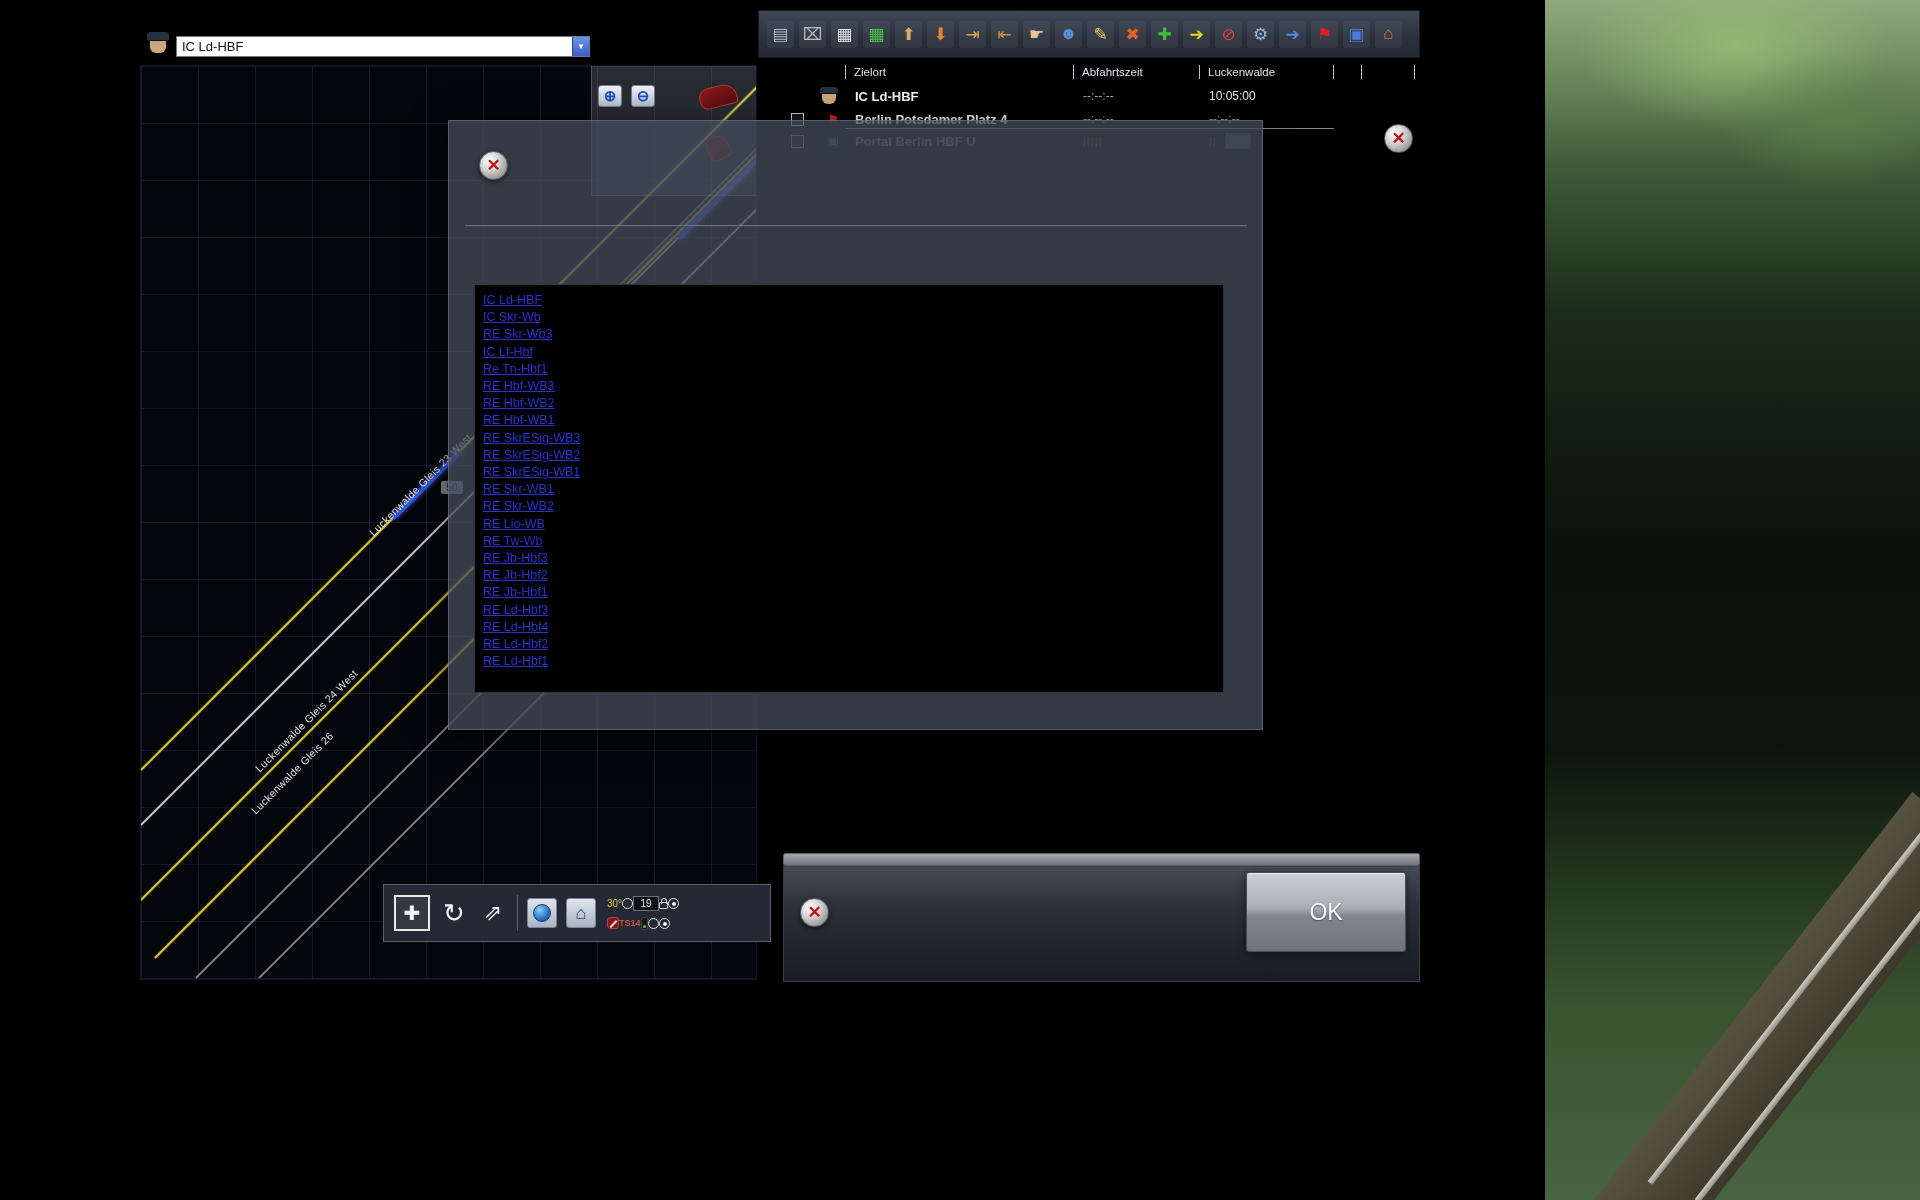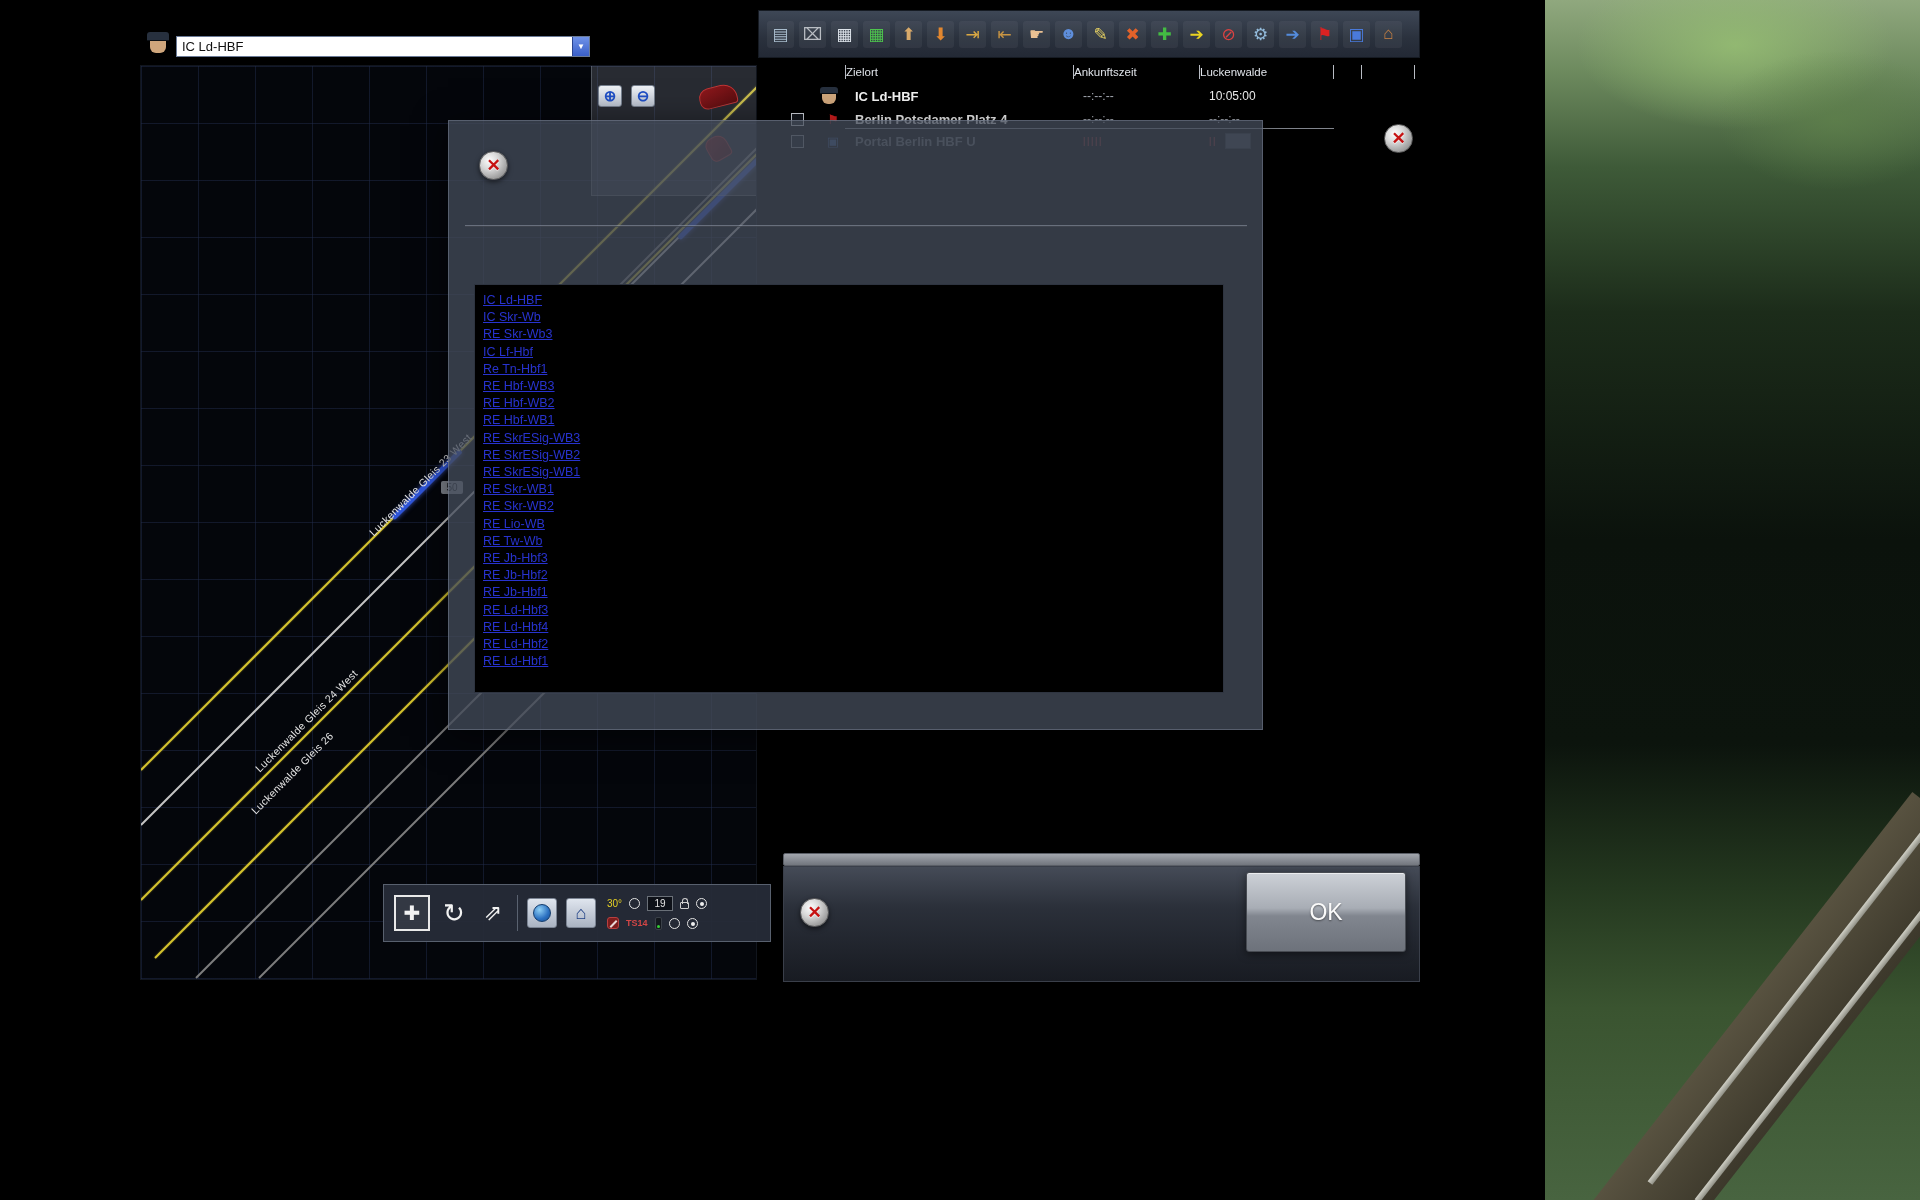--- a/index.html
+++ b/index.html
@@ -87,21 +87,21 @@
     font-size:17px; background:rgba(255,255,255,.05); border-radius:3px; cursor:pointer; }
   .ic-save{color:#a9bccd}.ic-delete{color:#b9bdc3}.ic-grid-small{color:#dde3ea}.ic-grid-large{color:#4ec44e}
   .ic-raise{color:#d9aa6a}.ic-lower{color:#e2872f}.ic-insert{color:#d9a843}.ic-extract{color:#c99543}
   .ic-hand{color:#eac193}.ic-contact{color:#5e8edb}.ic-edit{color:#ead463}.ic-swap{color:#e2622a}
   .ic-route-add{color:#43bb43}.ic-route-go{color:#ead422}.ic-route-block{color:#db4242}
   .ic-props{color:#93bbdb}.ic-import{color:#548bdb}.ic-flag{color:#db2222}.ic-display{color:#4a7adb}.ic-depot{color:#cb8342}
 
   
   #thead { position:absolute; left:785px; top:63px; width:630px; height:18px; z-index:2;
     display:flex; align-items:center; color:#dfe3e9; font-size:11.5px; }
-  .th { height:14px; display:flex; align-items:center; padding-left:0; border-left:1px solid #b8bcc4; }
+  .th { height:14px; display:flex; align-items:center; padding-left:8px; border-left:1px solid #b8bcc4; }
   .th.nob { border-left:none; }
   .c0{width:60px}.c1{width:228px}.c2{width:126px}.c3{width:134px}.c4{width:28px}.c5{width:54px; border-right:1px solid #b8bcc4;}
   .srow { position:absolute; left:785px; width:630px; height:22px; display:flex; align-items:center; z-index:2; }
   #row1{top:85px} #row2{top:108px} #row3{top:130px; opacity:.62;}
   .cell { display:flex; align-items:center; padding-left:10px; }
   .cell.c0 { justify-content:space-between; padding:0 6px; }
   .zielort { font-size:13px; font-weight:600; color:#f2f2f2; }
   #row3 .zielort { color:#9aa0a8; }
   .timecell { font-size:12px; color:#a8adb6; }
   .timecell.bright { color:#ededed; }
@@ -157,21 +157,21 @@
     display:flex; align-items:center; justify-content:center; color:#f2f2f2; font-size:20px; cursor:pointer; }
   #bt-rotate, #bt-transform { color:#f2f2f2; width:30px; text-align:center; cursor:pointer; }
   #bt-rotate { font-size:26px; } #bt-transform { font-size:22px; }
   .bt-sep { width:1px; height:36px; background:#5a6270; }
   .lt-btn { width:30px; height:30px; background:linear-gradient(#dfe5ee,#aab3c2); border:1px solid #7b8493;
     border-radius:3px; display:flex; align-items:center; justify-content:center; cursor:pointer; }
   .globe { width:18px; height:18px; border-radius:50%; border:1px solid #123c6e;
     background:radial-gradient(circle at 35% 30%,#8fd0f5,#2a6fc0 60%,#174e8e); }
   #bt-home { color:#1d3f85; font-size:18px; font-weight:700; }
   #bt-cluster { display:flex; flex-direction:column; gap:4px; margin-left:2px; }
-  .bt-row { display:flex; align-items:center; gap:7px; height:16px; }
+  .bt-row { display:flex; align-items:center; height:16px; }
   #angle-label { color:#e5d024; font-size:10px; }
   #ts-label { color:#d24646; font-size:9px; font-weight:700; }
   .radio { width:11px; height:11px; border:1px solid #e2e2e2; border-radius:50%; position:relative; cursor:pointer; }
   .radio.on::after { content:""; position:absolute; left:3px; top:3px; width:4px; height:4px;
     background:#f0f0f0; border-radius:50%; }
   #step-box { width:26px; height:15px; background:#0e1118; border:1px solid #6a7078;
     color:#e2e2e2; font-size:10px; display:flex; align-items:center; justify-content:center; }
   .lock { width:9px; height:7px; border:1px solid #cfcfcf; border-radius:1px; position:relative; margin-top:4px; }
   .lock::before { content:""; position:absolute; left:1px; top:-5px; width:4px; height:5px;
     border:1px solid #cfcfcf; border-bottom:none; border-radius:3px 3px 0 0; }
@@ -244,21 +244,21 @@
   <span class="tb-icon ic-props">⚙</span>
   <span class="tb-icon ic-import">➔</span>
   <span class="tb-icon ic-flag">⚑</span>
   <span class="tb-icon ic-display">▣</span>
   <span class="tb-icon ic-depot">⌂</span>
 </div>
 
 <div id="thead">
   <div class="th c0 nob"></div>
   <div class="th c1">Zielort</div>
-  <div class="th c2">Ankunftszeit</div>
+  <div class="th c2">Abfahrtszeit</div>
   <div class="th c3">Luckenwalde</div>
   <div class="th c4"></div>
   <div class="th c5"></div>
 </div>
 
 <div id="row1" class="srow">
   <div class="cell c0">
     <span></span>
     <span class="row-driver driver">
       <span class="cap"></span>

